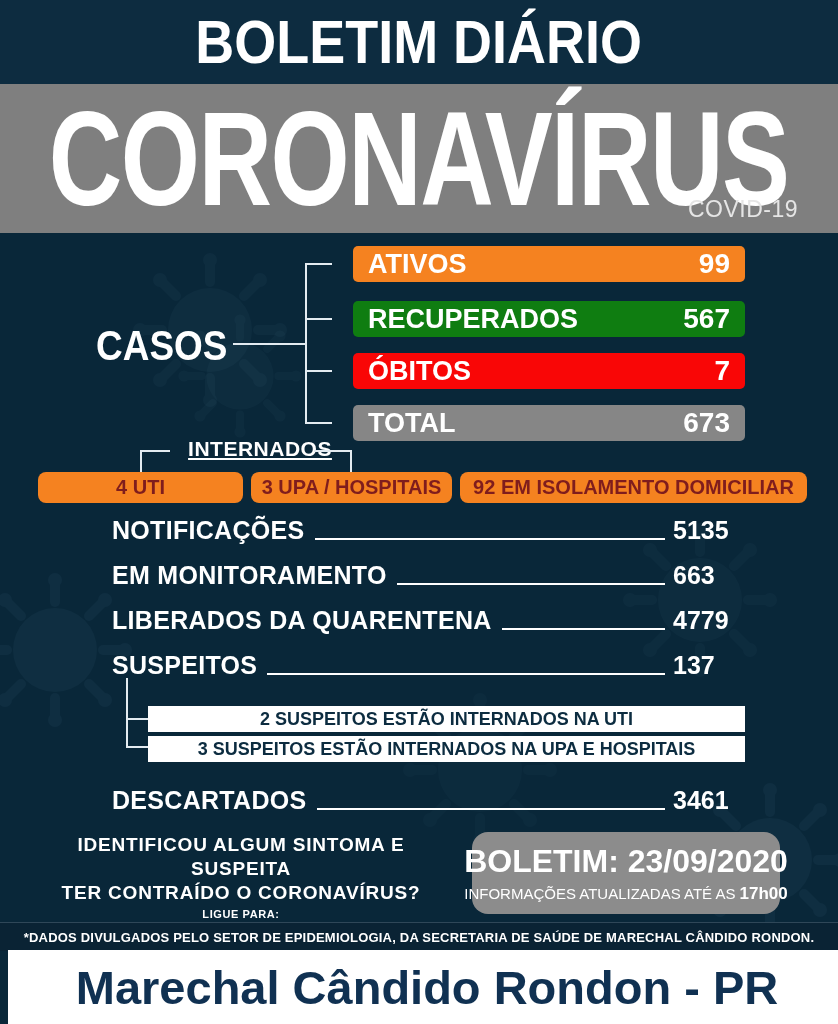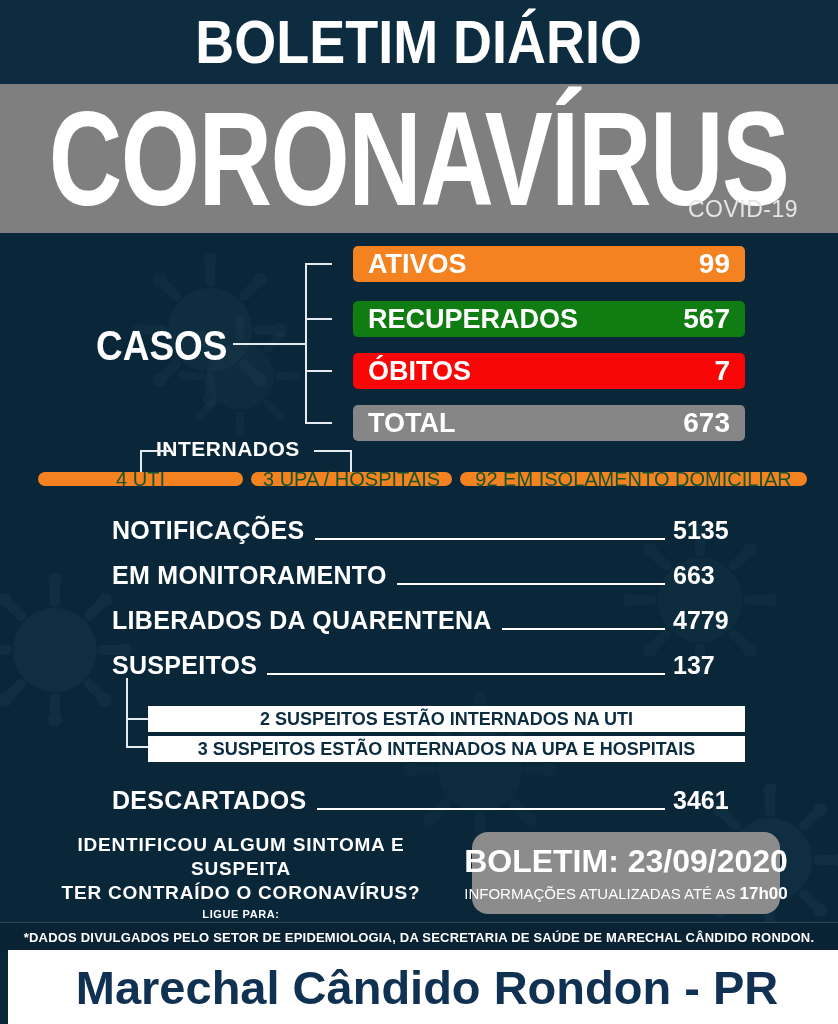--- a/index.html
+++ b/index.html
@@ -19,22 +19,22 @@
   
   .line{position:absolute;background:#e3ebf1;}
 
   
   .casos-label{left:96px;top:322px;color:#fff;font-weight:bold;font-size:42px;transform:scaleX(.88);transform-origin:left center;white-space:nowrap;}
   .bar{left:353px;width:392px;height:36px;border-radius:5px;display:flex;align-items:center;justify-content:space-between;padding:0 15px;box-sizing:border-box;color:#fff;font-weight:bold;}
   .bar .bl{font-size:27px;white-space:nowrap;}
   .bar .bv{font-size:28px;}
 
   
-  .internados-label{left:156px;top:437px;width:184px;color:#fff;font-weight:bold;font-size:21px;letter-spacing:.5px;white-space:nowrap;}
-  .pill{top:472px;height:14px;border-radius:8px;background:#f58220;display:flex;align-items:center;justify-content:center;color:#14532d;font-weight:normal;font-size:20px;white-space:nowrap;}
+  .internados-label{left:168px;top:437px;width:184px;text-align:center;color:#fff;font-weight:bold;font-size:21px;letter-spacing:.5px;white-space:nowrap;text-decoration:underline;}
+  .pill{top:472px;height:31px;border-radius:8px;background:#f58220;display:flex;align-items:center;justify-content:center;color:#7f1d1d;font-weight:bold;font-size:20px;white-space:nowrap;}
 
   
   .stat-row{left:112px;width:633px;height:30px;display:flex;align-items:flex-end;color:#fff;}
   .stat-label{font-size:25px;font-weight:bold;white-space:nowrap;letter-spacing:.3px;}
   .stat-line{flex:1;border-bottom:2px solid #fff;margin:0 0 5px 10px;}
   .stat-value{width:72px;margin-left:8px;font-size:25px;font-weight:bold;text-align:left;}
 
   
   .white-bar{left:148px;width:597px;height:26px;background:#fff;color:#0c2c40;font-weight:bold;font-size:18px;display:flex;align-items:center;justify-content:center;white-space:nowrap;}
 

